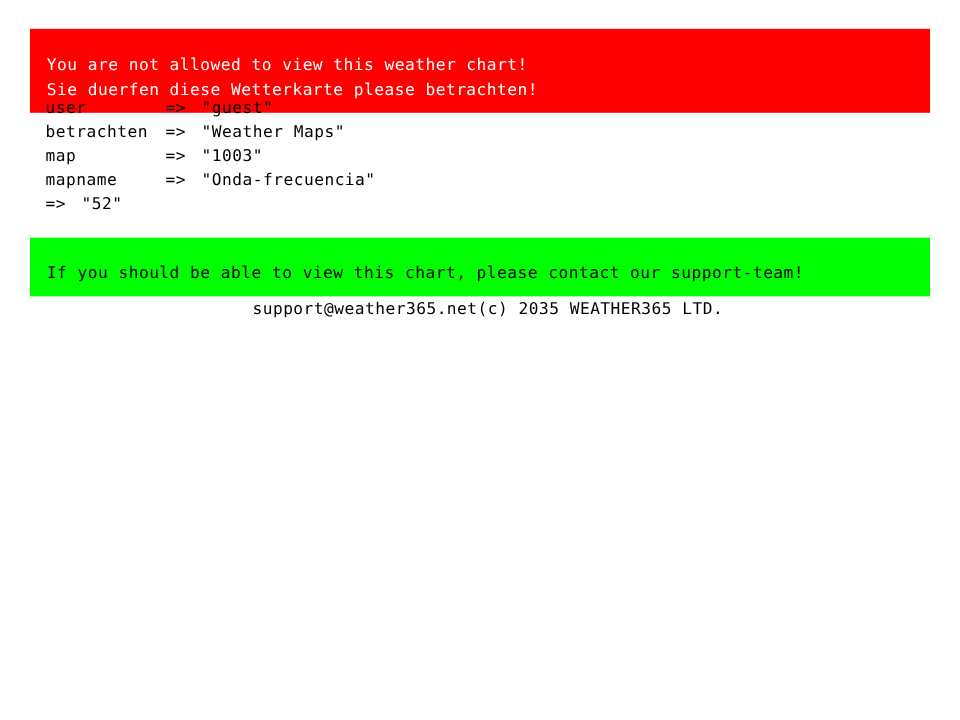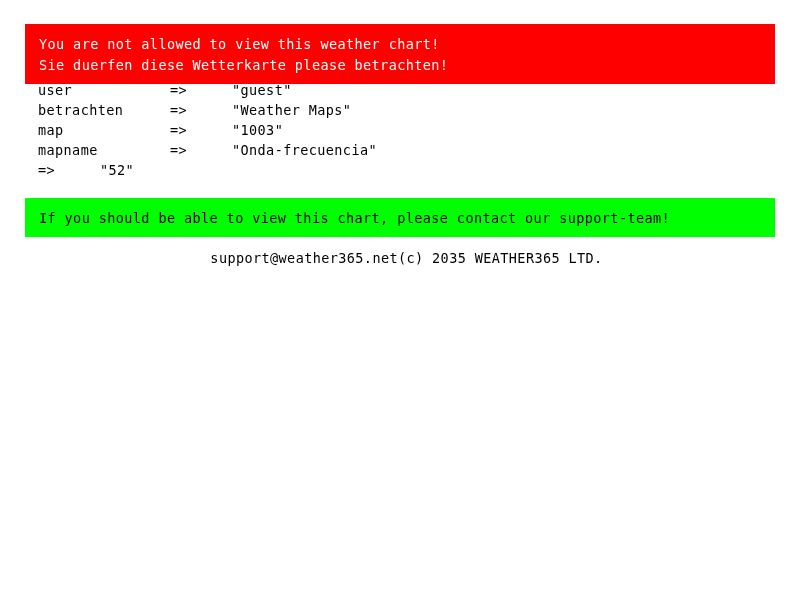--- a/index.html
+++ b/index.html
@@ -18,21 +18,21 @@
   .page {
     position: relative;
     width: 800px;
     height: 600px;
   }
   .banner {
     position: absolute;
     left: 25px;
     width: 750px;
     box-sizing: border-box;
-    padding: 10px 14px 8px 14px;
+    padding: 20px 14px 8px 14px;
   }
   .banner-error {
     top: 24px;
     background: #ff0000;
   }
   .banner-info {
     top: 198px;
     background: #00ff00;
   }
   .banner-line {
@@ -53,21 +53,20 @@
     left: 38px;
     top: 80px;
   }
   .param-row {
     display: flex;
     align-items: flex-end;
     line-height: 20px;
     white-space: pre;
     letter-spacing: 0.4px;
     font-size: 13.5px;
-    gap: 32px;
   }
   .param-key {
     display: inline-block;
     width: 100px;
   }
   .param-arrow {
     display: inline-block;
     width: 30px;
   }
   .param-val {

